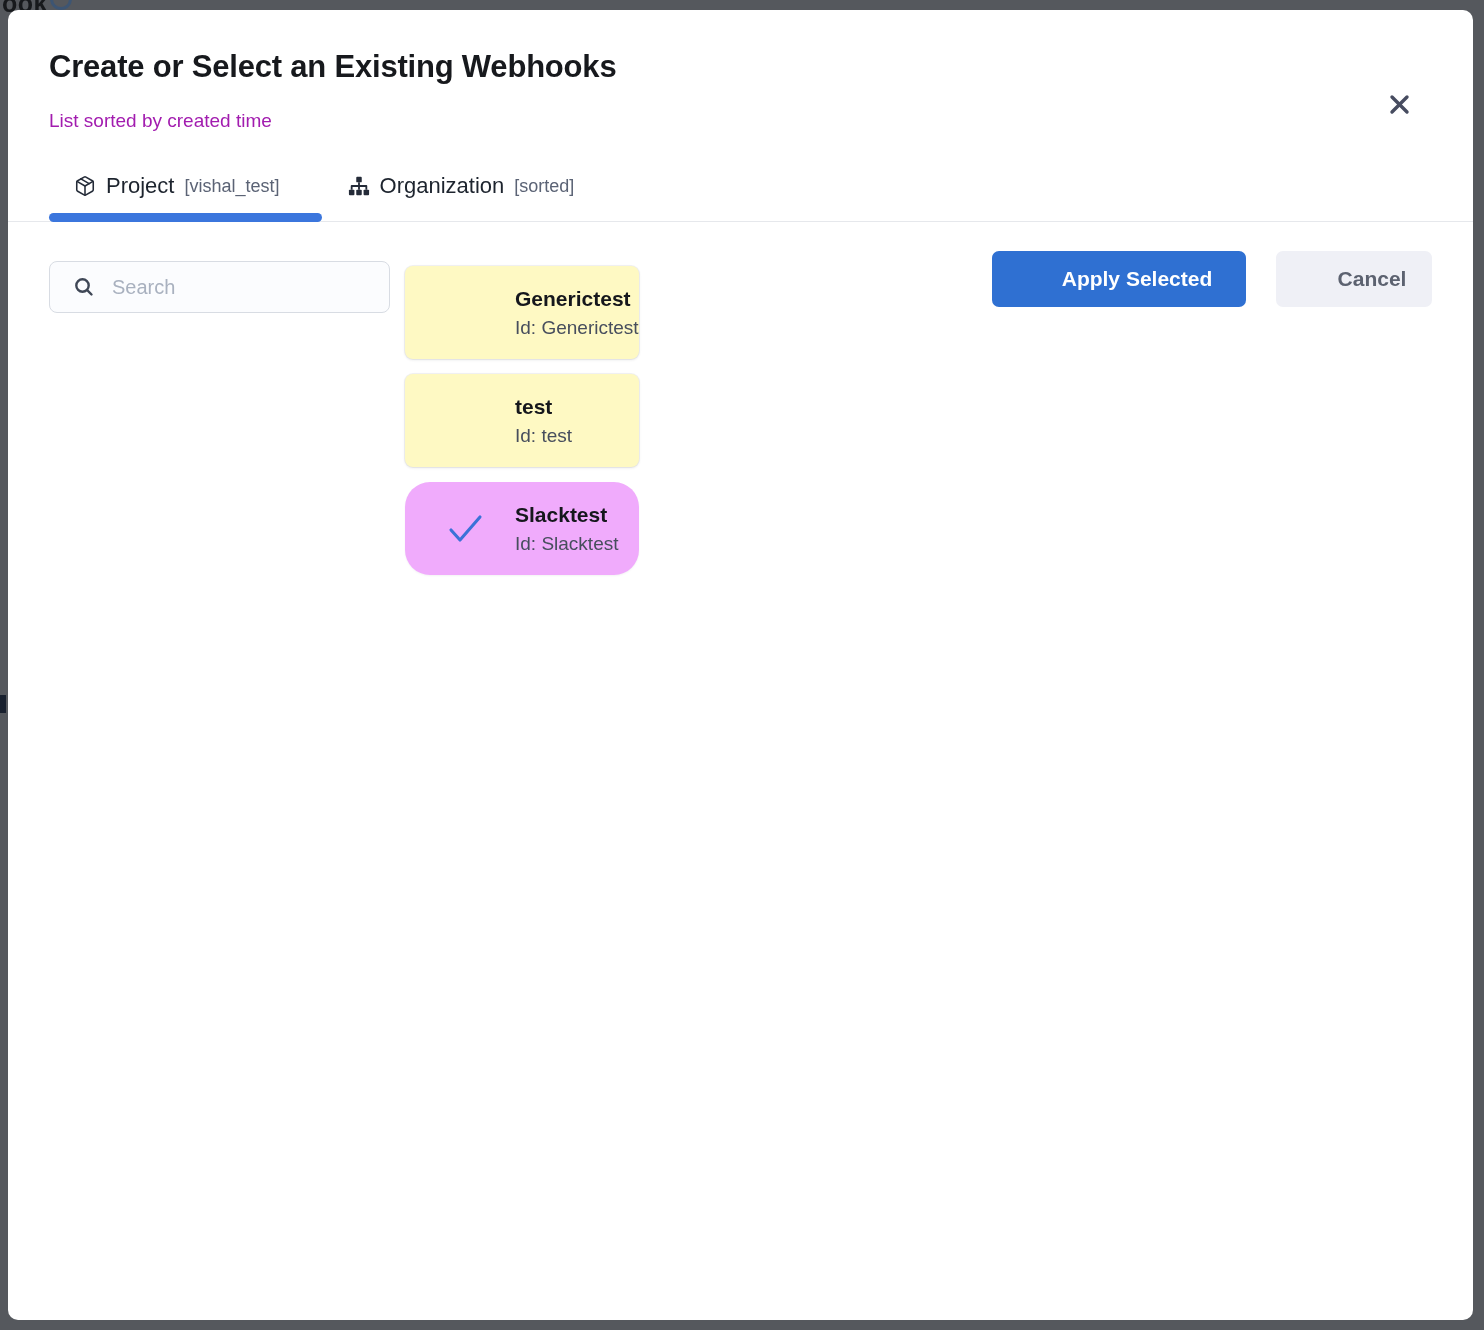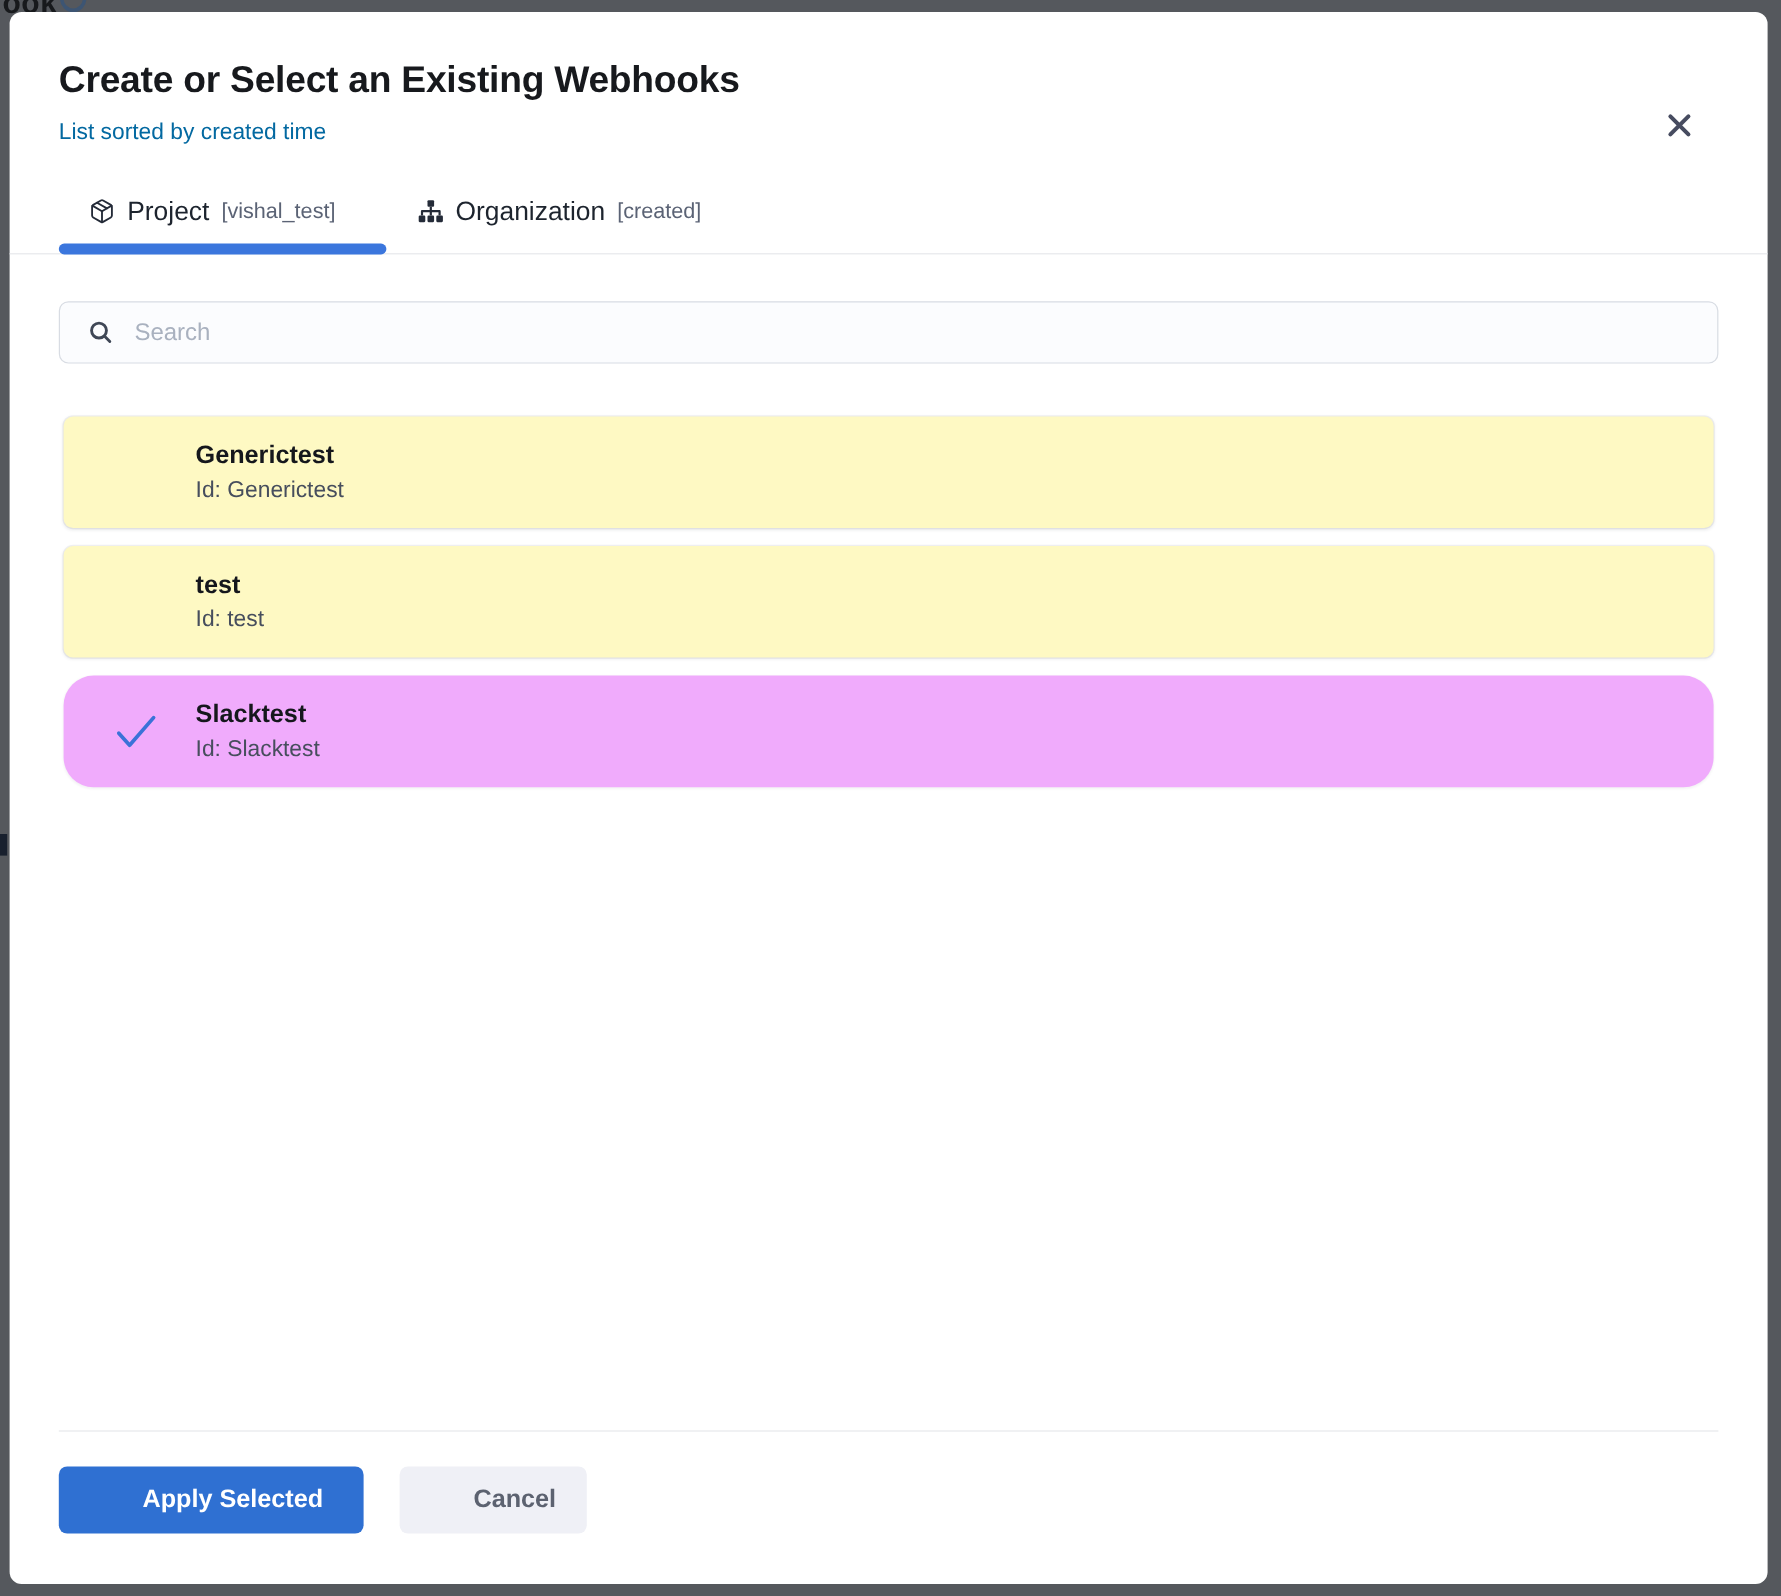--- a/index.html
+++ b/index.html
@@ -40,21 +40,21 @@
     background: none; border: none; cursor: pointer;
     display: flex; align-items: center; justify-content: center;
   }
 
   .header { padding: 38px 41px 0 41px; }
   .title {
     font-size: 31px; font-weight: 700; color: #17191d;
     letter-spacing: -0.2px; line-height: 38px;
   }
   .subtitle {
-    margin-top: 13px; font-size: 19px; color: #0369a1; line-height: 24px;
+    margin-top: 23px; font-size: 19px; color: #a21caf; line-height: 24px;
   }
 
   
   .tabs {
     margin-top: 40px;
     padding-left: 41px;
     border-bottom: 1px solid #e6e8ec;
     display: flex; align-items: flex-end;
   }
   .tab {
@@ -70,22 +70,23 @@
   .tab-icon { display: flex; align-items: center; }
   .tab.active .underline {
     position: absolute; left: 0; right: 0; bottom: -1px;
     height: 9px; border-radius: 5px; 
   }
 
   
   .content {
     padding: 0 41px;
     flex: 1;
-    display: flex; flex-direction: column;
+    display: flex; flex-direction: row;
     min-height: 0;
+    gap: 11px;
   }
 
   .search-box {
     margin-top: 39px;
     height: 52px;
     border: 1px solid #d8dce3; border-radius: 8px;
     background: #fbfcfe;
     display: flex; align-items: center;
   }
   .search-box .search-icon-wrap { margin-left: 22px; display: flex; }
@@ -181,21 +182,21 @@
       <span class="tab-icon">
         <svg width="22" height="22" viewBox="0 0 24 24" fill="#242b38" stroke="none">
           <rect x="9" y="2" width="6" height="6" rx="1"></rect>
           <rect x="1" y="16" width="6" height="6" rx="1"></rect>
           <rect x="9" y="16" width="6" height="6" rx="1"></rect>
           <rect x="17" y="16" width="6" height="6" rx="1"></rect>
           <path d="M11 8h2v3h7a1 1 0 0 1 1 1v4h-2v-3h-6v3h-2v-3H5v3H3v-4a1 1 0 0 1 1-1h7z"></path>
         </svg>
       </span>
       <span class="tab-label">Organization</span>
-      <span class="tab-context">[created]</span>
+      <span class="tab-context">[sorted]</span>
     </button>
 
 
   </div>
 
   <div class="content">
 
     <div class="search-box">
       <span class="search-icon-wrap">
         <svg width="24" height="24" viewBox="0 0 24 24" fill="none" stroke="#3f4756" stroke-width="2.4" stroke-linecap="round">

